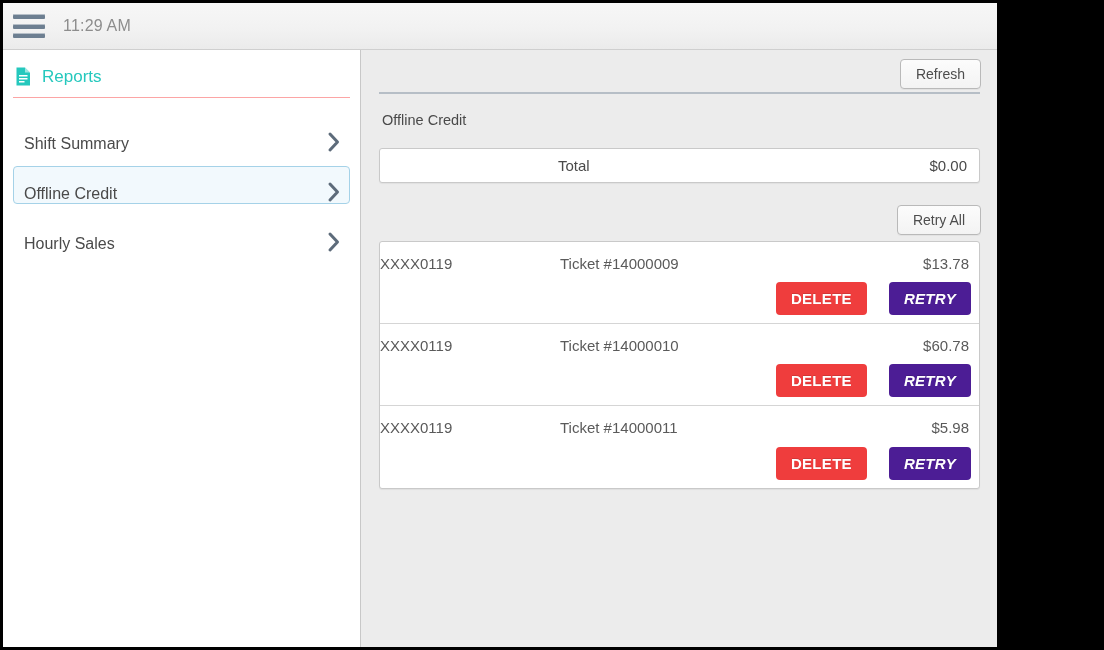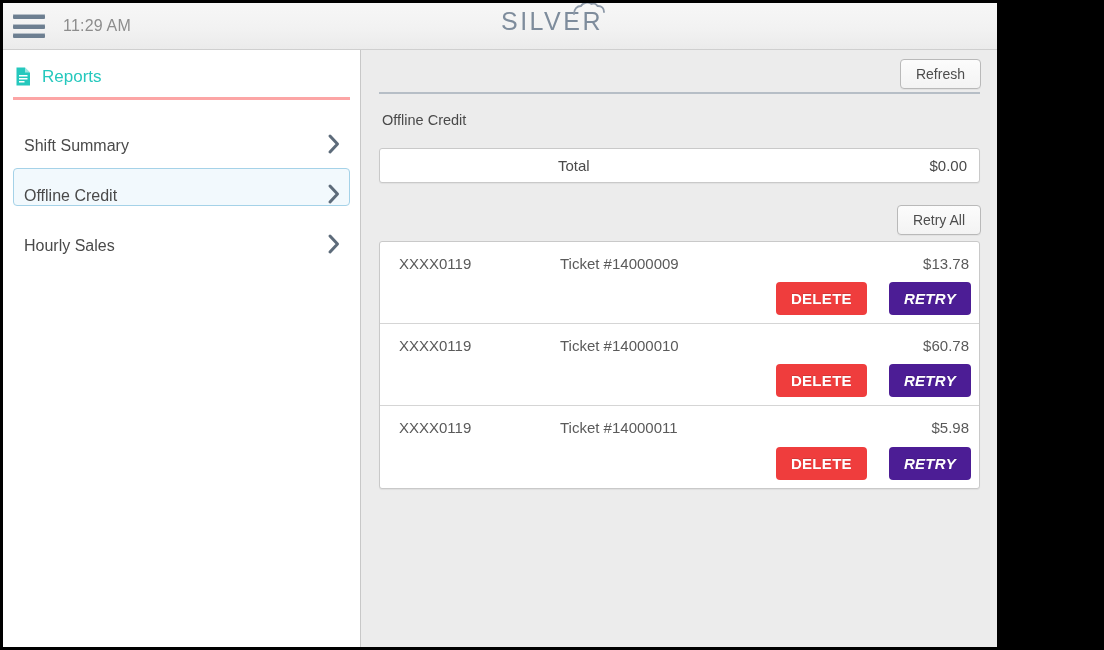--- a/index.html
+++ b/index.html
@@ -96,21 +96,21 @@
     width: 358px;
     bottom: 0;
     background: #ffffff;
     border-right: 1px solid #c8c8c8;
   }
 
   .reports-head {
     display: flex;
     align-items: center;
     padding: 16px 0 10px 12px;
-    border-bottom: 3px solid #fca5a5;
+    border-bottom: 1px solid #fca5a5;
     margin: 0 10px 0 10px;
     padding-left: 2px;
   }
   .doc-icon { margin-right: 10px; display: flex; }
   .reports-title {
     color: #25c8bd;
     font-size: 17px;
   }
 
   .nav-list { padding-top: 10px; }
@@ -226,21 +226,21 @@
 
   .txn-row {
     position: relative;
     height: 82px;
     border-bottom: 1px solid #d5d5d5;
   }
   .txn-row:last-child { border-bottom: none; }
 
   .txn-card {
     position: absolute;
-    left: 19px;
+    left: 0;
     top: 13px;
     font-size: 15px;
     color: #5a5a5a;
   }
   .txn-ticket {
     position: absolute;
     left: 180px;
     top: 13px;
     font-size: 15px;
     color: #5a5a5a;
@@ -283,30 +283,20 @@
   <div class="topbar">
 
     <div class="hamburger">
       <span></span>
       <span></span>
       <span></span>
     </div>
 
     <div class="clock">11:29 AM</div>
 
-    <div class="brand">
-      <span class="brand-inner">
-        <span class="brand-word">SILVER</span>
-        <span class="brand-cloud">
-          <svg width="34" height="15" viewBox="0 0 34 15">
-            <path d="M2 13 C2 8 5 5 9 5 C11 1.5 16 0.5 19.5 3 C21 2 24 2.5 25.5 5 C30 4.8 32 7.5 32 11" fill="none" stroke="#8d99a8" stroke-width="1.8" stroke-linecap="round"></path>
-          </svg>
-        </span>
-      </span>
-    </div>
 
     <div class="cloud-status">
       <svg width="36" height="26" viewBox="0 0 36 26">
         <path d="M10.5 21 C6 21 3 18 3 14.5 C3 11.2 5.8 8.4 9.3 8.2 C10.4 4.2 14 1.5 18.2 1.5 C23.2 1.5 27.2 5.3 27.6 10.1 C31 10.5 33 13 33 15.8 C33 18.7 30.5 21 27 21 Z" fill="none" stroke="#2cab52" stroke-width="2.4" stroke-linejoin="round"></path>
       </svg>
     </div>
   </div>
 
   <div class="sidebar">
 

